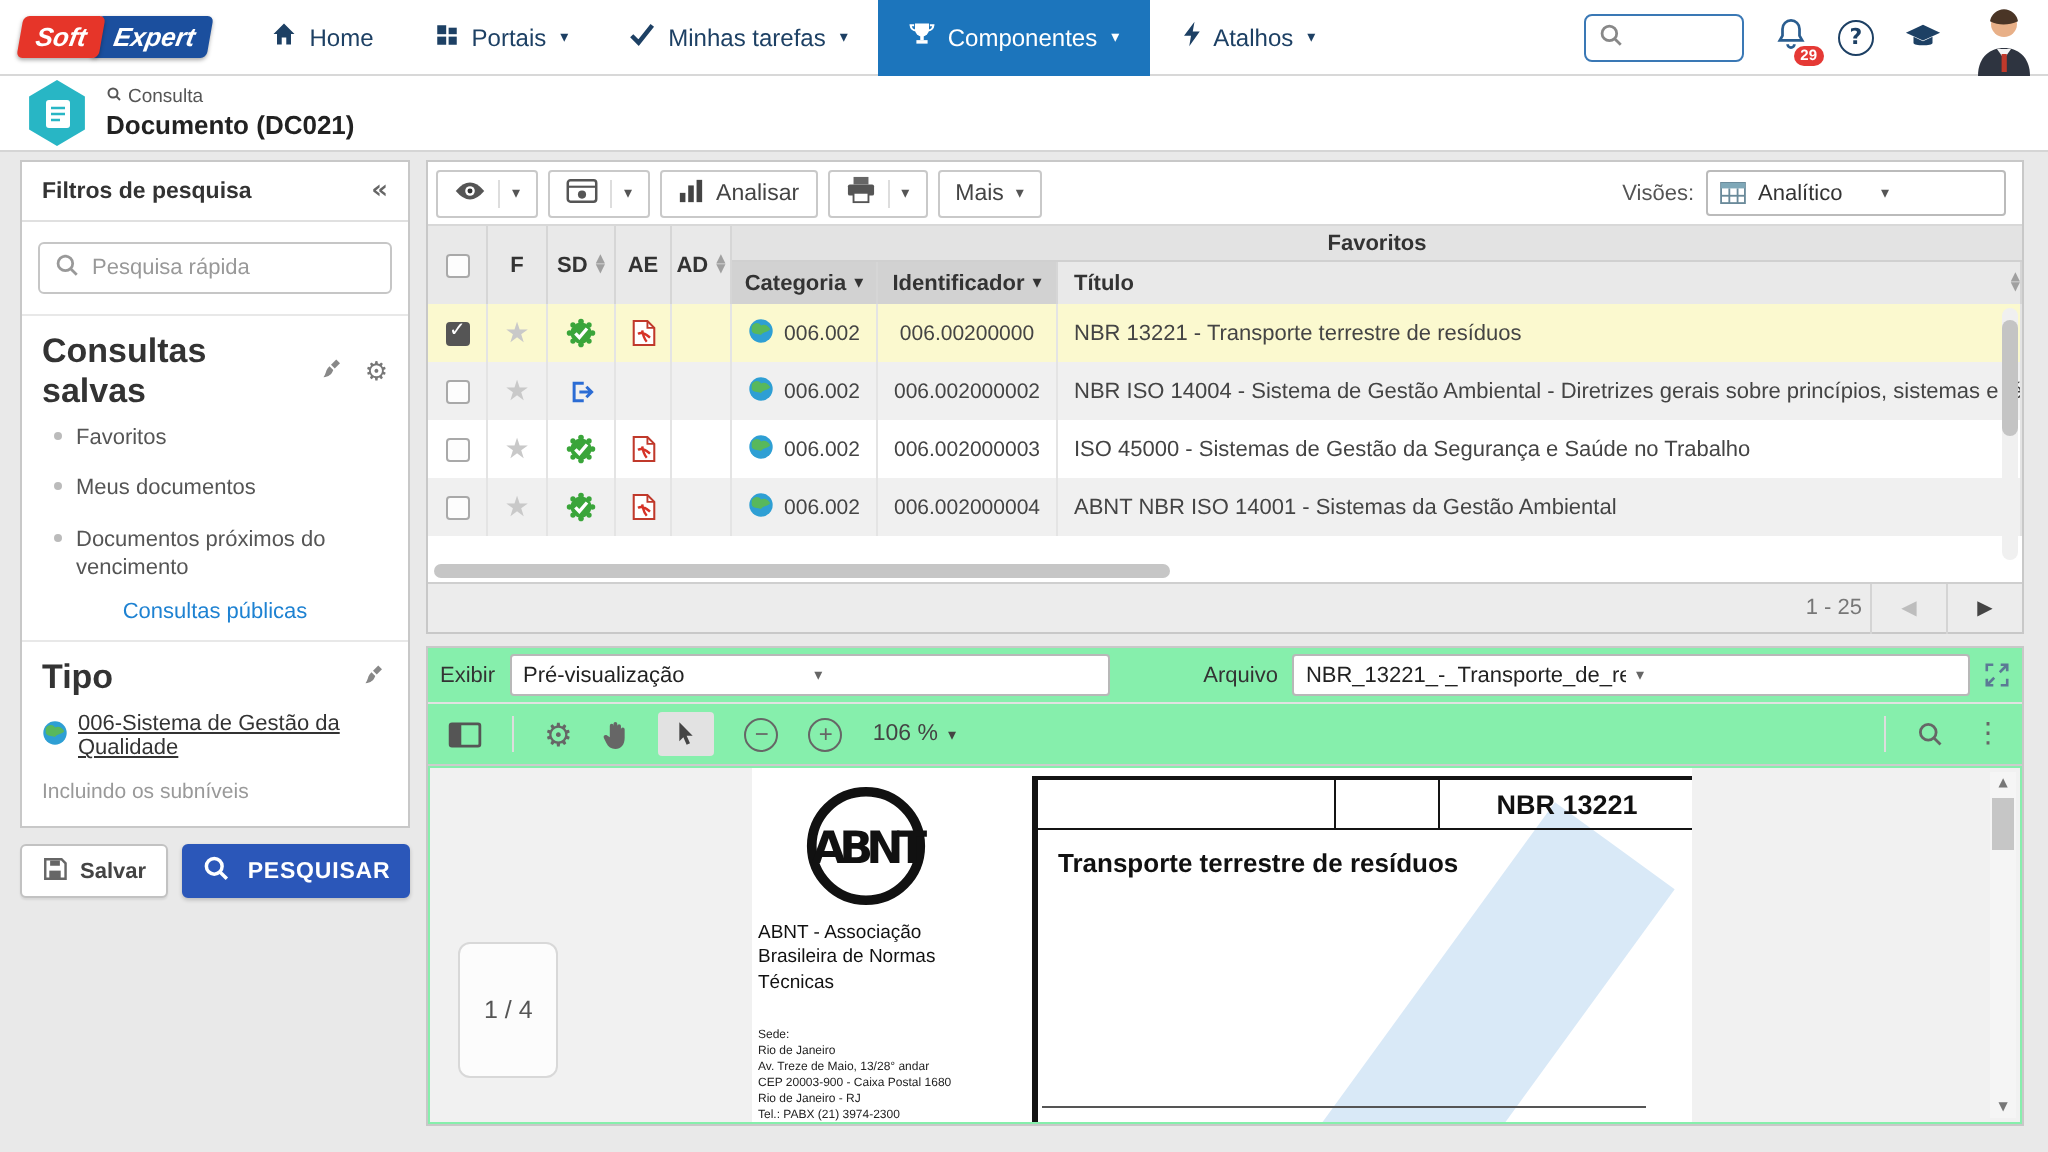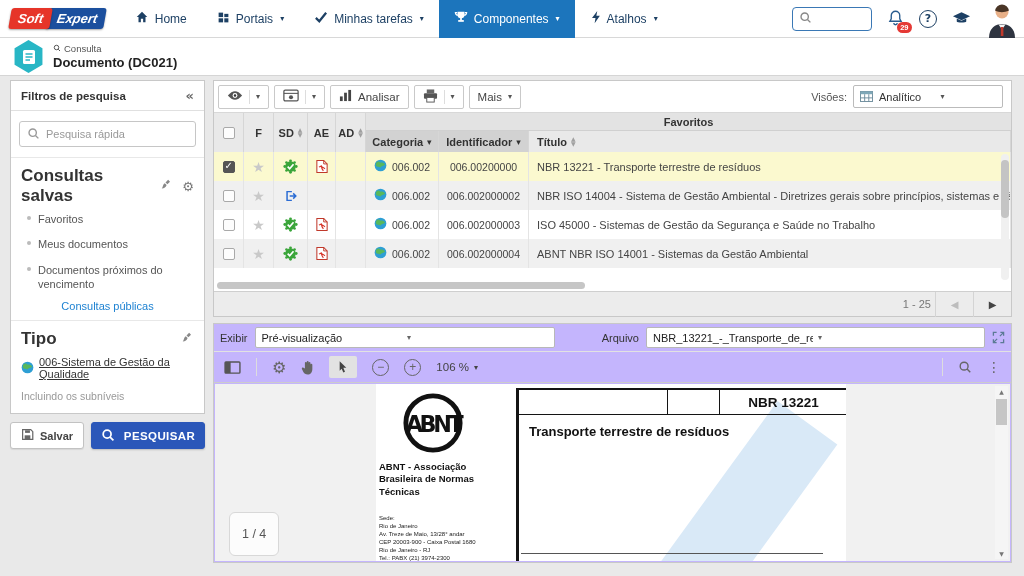--- a/index.html
+++ b/index.html
@@ -96,21 +96,21 @@
 .hsbar .thumb{width:368px;height:7px;background:#c6c6c6;border-radius:4px}
 .vsbar{position:absolute;right:2px;top:73px;width:8px;height:126px;background:#f0f0f0;border-radius:4px}
 .vsbar .thumb{position:absolute;top:6px;left:0;width:8px;height:58px;background:#c4c4c4;border-radius:4px}
 .pager{position:absolute;left:0;right:0;bottom:0;height:25px;background:#ececec;border-top:1px solid #cfcfcf;display:flex;align-items:center;justify-content:flex-end}
 .pager .range{color:#777;font-size:11px;margin-right:4px}
 .pgbtn{width:38px;height:25px;display:flex;align-items:center;justify-content:center;border-left:1px solid #d4d4d4;cursor:pointer;font-size:10px}
 .pgbtn.dis{color:#bdbdbd;cursor:default}
 .pgbtn.en{color:#444}
 
 
-.preview-panel{position:absolute;left:213px;right:12px;top:247px;height:240px;background:#c4b5fd;border:1px solid #c8c8c8}
+.preview-panel{position:absolute;left:213px;right:12px;top:247px;height:240px;background:#86efac;border:1px solid #c8c8c8}
 .prow1{height:28px;display:flex;align-items:center;padding:0 6px;gap:7px;border-bottom:1px solid #e2e2e2}
 .plabel{font-size:11px;color:#333}
 .psel{height:21px;border:1px solid #b8b8b8;border-radius:2px;background:#fff;display:flex;align-items:center;padding:0 6px;cursor:pointer}
 .psel span{flex:1;font-size:11px;color:#222;white-space:nowrap;overflow:hidden}
 .psel .caret{font-size:8px;color:#666;margin-left:5px}
 .sel-exibir{width:308px}
 .sel-arquivo{width:348px}
 .lbl-arquivo{margin-left:40px}
 .expandbtn{margin-left:auto;cursor:pointer;display:flex}
 .ptoolbar{height:31px;border-bottom:1px solid #ccc;display:flex;align-items:center;padding:0 10px;gap:15px}
@@ -119,30 +119,30 @@
 .vsep{width:1px;height:18px;background:#ddd}
 .zoomcirc{width:17px;height:17px;border:1.5px solid #666;border-radius:50%;display:flex;align-items:center;justify-content:center;font-size:12px;color:#666;line-height:1}
 .zoomlvl{display:flex;align-items:center;gap:5px;font-size:11.5px;color:#444;cursor:pointer}
 .zoomlvl .caret{font-size:8px;color:#444}
 .ptool-right{margin-left:auto;display:flex;align-items:center;gap:15px}
 .dots{font-size:14px;color:#666;cursor:pointer}
 .pdfarea{position:absolute;left:1px;right:1px;top:60px;bottom:1px;background:#f1f1f1;overflow:hidden}
 .page{position:absolute;left:161px;top:0;bottom:0;width:470px;background:#fff;overflow:hidden}
 .stripe{position:absolute;left:318px;top:14px;width:74px;height:260px;background:#d9e9f7;transform:rotate(36deg);z-index:1}
 .abnt-logo{position:absolute;left:26px;top:8px;z-index:2}
-.orgtxt{position:absolute;left:3px;top:77px;width:108px;font-weight:bold;font-size:9.5px;line-height:1.3;color:#111;z-index:2}
+.orgtxt{position:absolute;left:3px;top:77px;width:108px;font-weight:normal;font-size:9.5px;line-height:1.3;color:#111;z-index:2}
 .addr{position:absolute;left:3px;top:130px;font-size:6px;line-height:1.35;color:#222;z-index:2}
 .nbox{position:absolute;left:140px;top:4px;right:0;bottom:0;border-left:3px solid #141414;border-top:2px solid #141414;z-index:2}
 .nrow{height:25px;border-bottom:1px solid #141414;position:relative}
 .nrow .vd1{position:absolute;left:148px;top:0;bottom:0;width:1px;background:#141414}
 .nrow .vd2{position:absolute;left:200px;top:0;bottom:0;width:1px;background:#141414}
 .ncode{position:absolute;left:204px;right:2px;top:0;bottom:0;display:flex;align-items:center;justify-content:center;font-weight:bold;font-size:13.5px;color:#111}
 .ptitle{margin:9px 0 0 10px;font-weight:bold;font-size:13px;color:#111}
 .bline{position:absolute;left:2px;top:163px;width:302px;height:1px;background:#555;z-index:3}
-.pagebadge{position:absolute;left:14px;bottom:5px;background:#fcfcfc;border:1px solid #d8d8d8;border-radius:6px;padding:14px 12px;font-size:12.5px;color:#555;z-index:5}
+.pagebadge{position:absolute;left:14px;bottom:22px;background:#fcfcfc;border:1px solid #d8d8d8;border-radius:6px;padding:26px 12px;font-size:12.5px;color:#555;z-index:5}
 .pscroll{position:absolute;right:2px;top:2px;bottom:2px;width:13px;background:#f5f5f5;z-index:5}
 .pscroll .arr{position:absolute;left:0;width:13px;text-align:center;font-size:6px;color:#777}
 .pscroll .up{top:2px}.pscroll .dn{bottom:2px}
 .pscroll .thumb{position:absolute;left:1px;top:13px;width:11px;height:26px;background:#c6c6c6}
 </style>
 </head>
 <body>
 
 <div class="app">
 
@@ -418,21 +418,21 @@
           <div class="hdoc-top">Favoritos</div>
           <div class="hdoc-cols">
             <div class="hc w-cat sorted">
                 <span>Categoria</span>
                 <span class="sortdn g">▾</span>
               </div>
             <div class="hc w-id sorted">
                 <span>Identificador</span>
                 <span class="sortdn g">▾</span>
               </div>
-            <div class="hc w-ti" style="justify-content:flex-start;padding-left:8px">
+            <div class="hc w-ti" style="justify-content:space-between;padding-left:8px">
                 <span>Título</span>
                 <span class="sortpair g">
                   <span>▲</span>
                   <span>▼</span>
                 </span>
               </div>
           </div>
         </div>
       </div>
 

